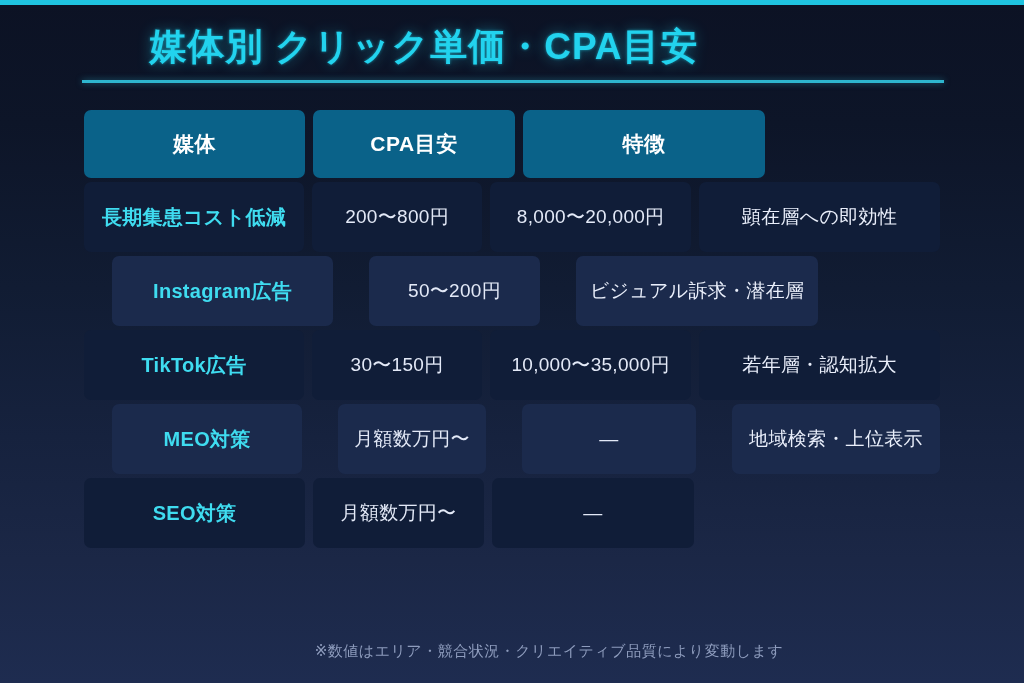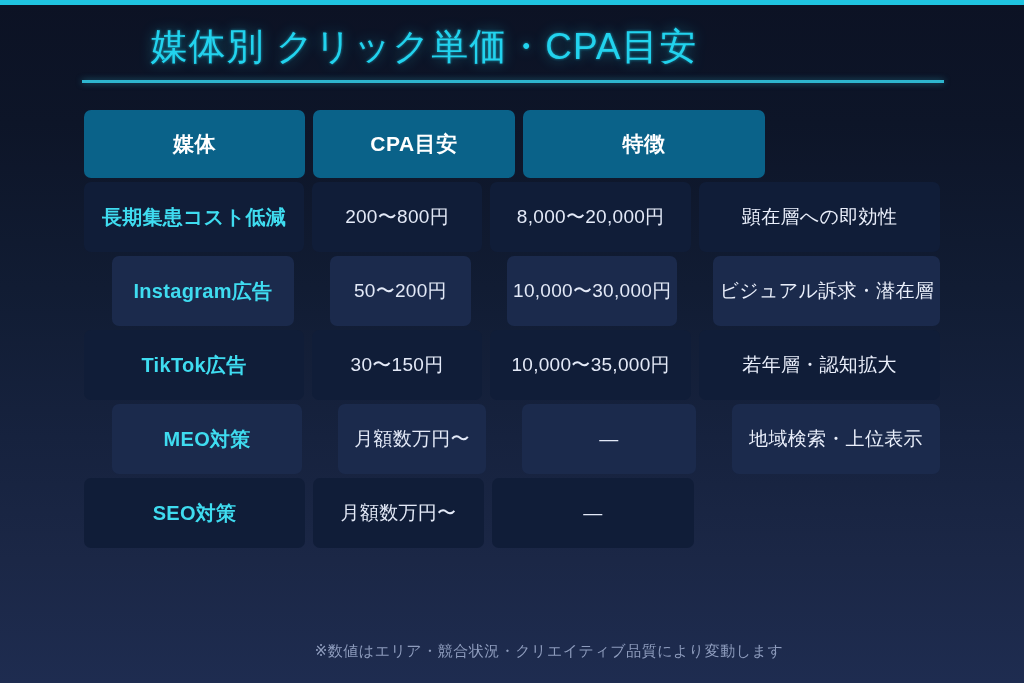--- a/index.html
+++ b/index.html
@@ -33,21 +33,21 @@
   }
 
   
   .title {
     position: absolute;
     left: 0;
     top: 22px;
     width: 848px;
     text-align: center;
     font-size: 37px;
-    font-weight: normal;
+    font-weight: bold;
     letter-spacing: 1px;
     color: #22d3ee;
     text-shadow: 0 0 14px rgba(34,211,238,0.45),
                  0 0 3px rgba(34,211,238,0.6);
     white-space: nowrap;
   }
   .title-rule {
     position: absolute;
     left: 82px;
     top: 80px;
@@ -155,21 +155,20 @@
     <div class="row row-body odd">
       <div class="cell c0">長期集患コスト低減</div>
       <div class="cell c1">200〜800円</div>
       <div class="cell c2">8,000〜20,000円</div>
       <div class="cell c3">顕在層への即効性</div>
     </div>
 
     <div class="row row-body even">
       <div class="cell c0">Instagram広告</div>
       <div class="cell c1">50〜200円</div>
-      <div class="cell c2">10,000〜30,000円</div>
       <div class="cell c3">ビジュアル訴求・潜在層</div>
     </div>
 
     <div class="row row-body odd">
       <div class="cell c0">TikTok広告</div>
       <div class="cell c1">30〜150円</div>
       <div class="cell c2">10,000〜35,000円</div>
       <div class="cell c3">若年層・認知拡大</div>
     </div>
 

